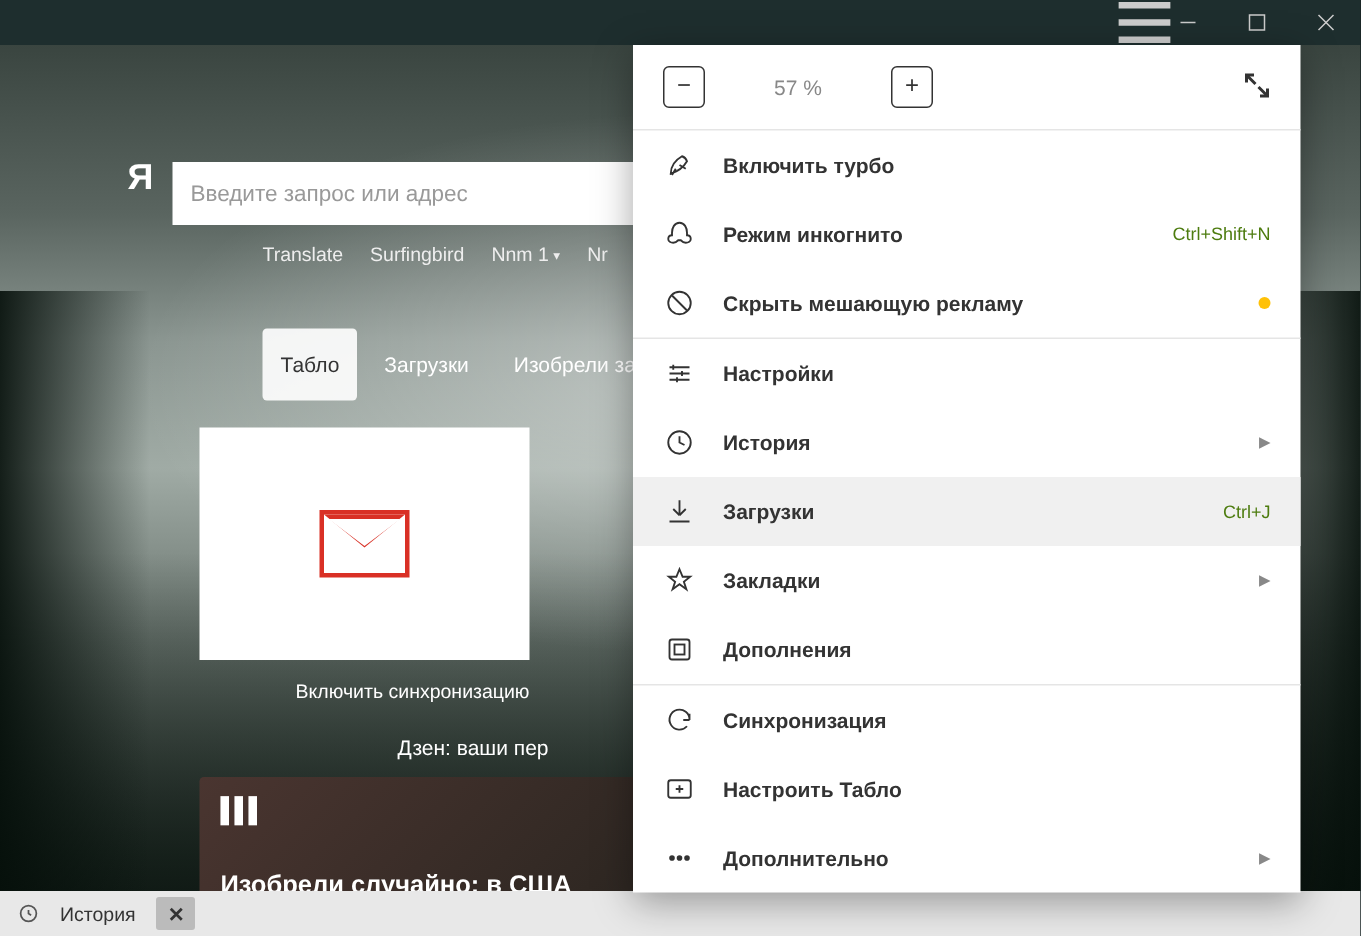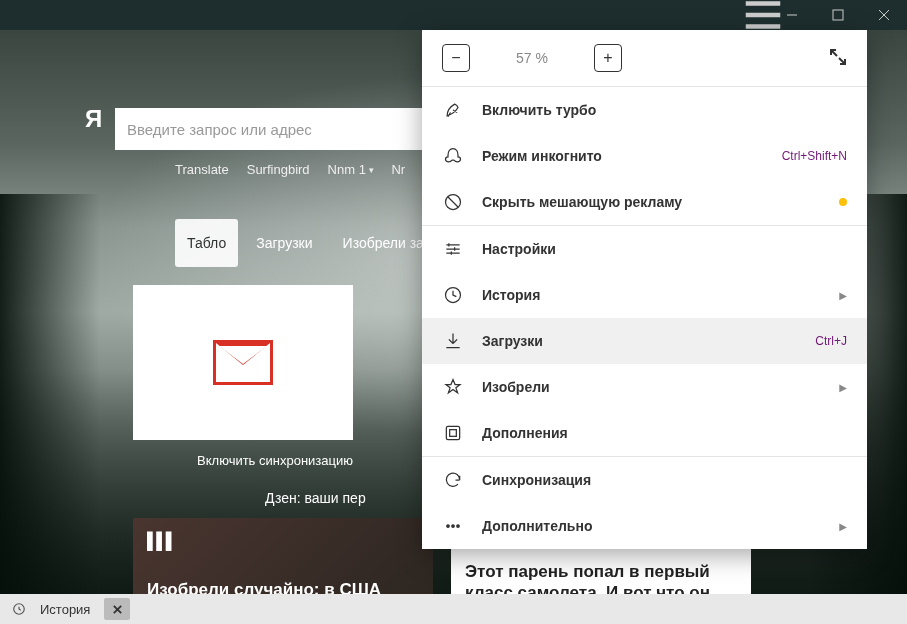--- a/index.html
+++ b/index.html
@@ -58,21 +58,21 @@
   .zen-card .title { font-size: 17px; font-weight: bold; line-height: 1.25; margin-top: 29px; }
   
   
   .dropdown { position: absolute; top: 30px; right: 40px; width: 445px; background: #fff; box-shadow: 0 6px 24px rgba(0,0,0,0.35); z-index: 100; font-size: 14px; color: #333; }
   .dd-row { display: flex; align-items: center; padding: 0 20px; height: 46px; cursor: pointer; position:relative;}
   .dd-row:hover, .dd-row.hover { background: #f0f0f0; }
   .dd-sep { height: 1px; background: #e5e5e5; margin: 0; }
   .dd-icon { width: 22px; height: 22px; margin-right: 18px; display:flex; align-items:center; justify-content:center; flex-shrink:0;}
   .dd-icon svg { width: 20px; height: 20px; stroke: #333; fill:none; stroke-width:1.5;}
   .dd-label { flex: 1; font-weight: bold; }
-  .dd-shortcut { color: #701a75; font-size: 12px; }
+  .dd-shortcut { color: #4d7c0f; font-size: 12px; }
   .dd-arrow { color: #888; font-size: 10px; margin-left:8px;}
   .dd-dot { width:8px; height:8px; border-radius:50%; background:#ffc107; margin-left:8px;}
   
   .dd-zoom { display:flex; align-items:center; justify-content: space-between; padding: 12px 20px; height:56px;}
   .zoom-btn { width:28px; height:28px; border:1.5px solid #333; border-radius:4px; display:flex; align-items:center; justify-content:center; cursor:pointer; font-size:16px;}
   .zoom-val { color:#888; font-size:14px; margin: 0 20px;}
   .zoom-group { display:flex; align-items:center; gap: 26px;}
   .fullscreen-btn { cursor:pointer; }
   .fullscreen-btn svg { width:18px; height:18px; stroke:#333; fill:none; stroke-width:2;}
   
@@ -231,41 +231,50 @@
       </span>
     <span class="dd-label">Загрузки</span>
     <span class="dd-shortcut">Ctrl+J</span>
   </div>
   <div class="dd-row">
     <span class="dd-icon">
         <svg viewBox="0 0 24 24">
           <path d="M12 3l2.5 6h6l-5 4 2 6-5.5-4-5.5 4 2-6-5-4h6z"></path>
         </svg>
       </span>
-    <span class="dd-label">Изобрели</span>
+    <span class="dd-label">Закладки</span>
     <span class="dd-arrow">▶</span>
   </div>
   <div class="dd-row">
     <span class="dd-icon">
         <svg viewBox="0 0 24 24">
           <rect x="4" y="4" width="16" height="16" rx="2"></rect>
           <rect x="8" y="8" width="8" height="8"></rect>
         </svg>
       </span>
     <span class="dd-label">Дополнения</span>
   </div>
   <div class="dd-sep"></div>
 
   <div class="dd-row">
     <span class="dd-icon">
         <svg viewBox="0 0 24 24">
           <path d="M20 12a8 8 0 10-2 5M20 12v-5M20 12h-5"></path>
         </svg>
       </span>
     <span class="dd-label">Синхронизация</span>
+  </div>
+  <div class="dd-row">
+    <span class="dd-icon">
+        <svg viewBox="0 0 24 24">
+          <rect x="3" y="5" width="18" height="14" rx="2"></rect>
+          <path d="M12 9v6M9 12h6"></path>
+        </svg>
+      </span>
+    <span class="dd-label">Настроить Табло</span>
   </div>
   <div class="dd-row">
     <span class="dd-icon">
         <svg viewBox="0 0 24 24">
           <circle cx="6" cy="12" r="1.5" fill="#333"></circle>
           <circle cx="12" cy="12" r="1.5" fill="#333"></circle>
           <circle cx="18" cy="12" r="1.5" fill="#333"></circle>
         </svg>
       </span>
     <span class="dd-label">Дополнительно</span>

